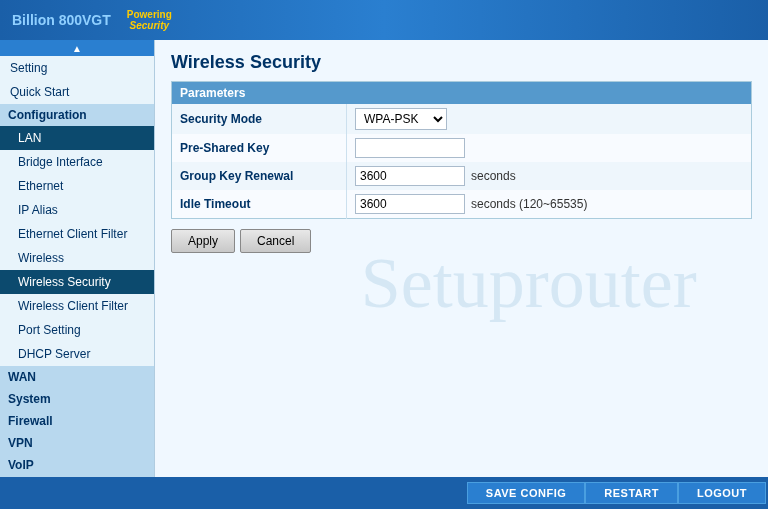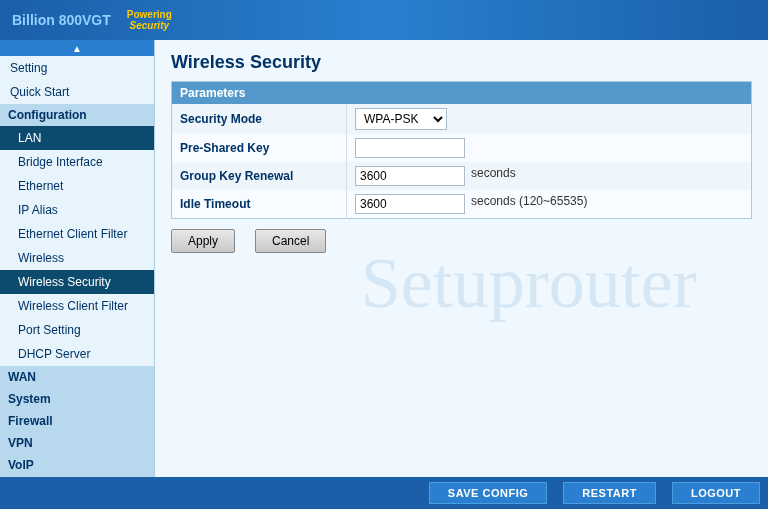--- a/index.html
+++ b/index.html
@@ -121,20 +121,21 @@
       padding: 6px 8px;
       color: #003366;
       font-weight: bold;
       flex-shrink: 0;
       border-right: 1px solid #cce0ee;
     }
     .param-value {
       flex: 1;
       padding: 4px 8px;
       display: flex;
+      align-items: center;
       gap: 6px;
     }
     .param-value input[type="text"], .param-value input[type="password"] {
       border: 1px solid #aabbcc;
       padding: 2px 4px;
       font-size: 12px;
       width: 110px;
       background: white;
     }
     .param-value select {
@@ -144,21 +145,21 @@
       background: white;
     }
     .param-value .unit {
       color: #333;
       font-size: 12px;
     }
 
     .button-row {
       margin-top: 10px;
       display: flex;
-      gap: 20px;
+      gap: 5px;
     }
     .btn {
       padding: 4px 16px;
       font-size: 12px;
       cursor: pointer;
       border: 1px solid #888;
       background: linear-gradient(to bottom, #e8e8e8, #c8c8c8);
       color: #000;
       border-radius: 2px;
     }
@@ -167,22 +168,22 @@
     .bottom-bar {
       position: absolute;
       bottom: 0;
       left: 0;
       width: 768px;
       height: 32px;
       background: #1a5fa8;
       display: flex;
       justify-content: flex-end;
       align-items: center;
-      padding-right: 8px;
-      gap: 16px;
+      padding-right: 2px;
+      gap: 0;
     }
     .bottom-btn {
       background: #2a7fd0;
       color: white;
       border: 1px solid #4a9fe0;
       padding: 4px 18px;
       font-size: 11px;
       font-weight: bold;
       cursor: pointer;
       letter-spacing: 0.5px;

